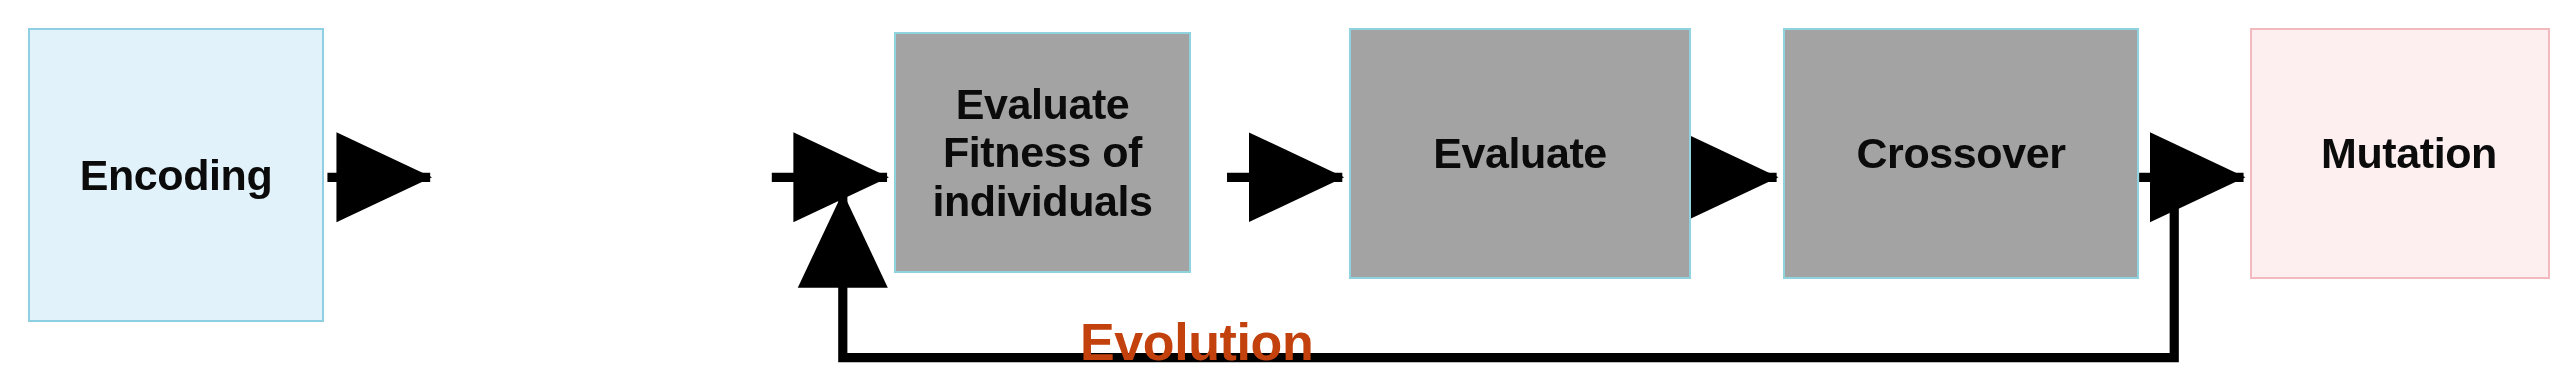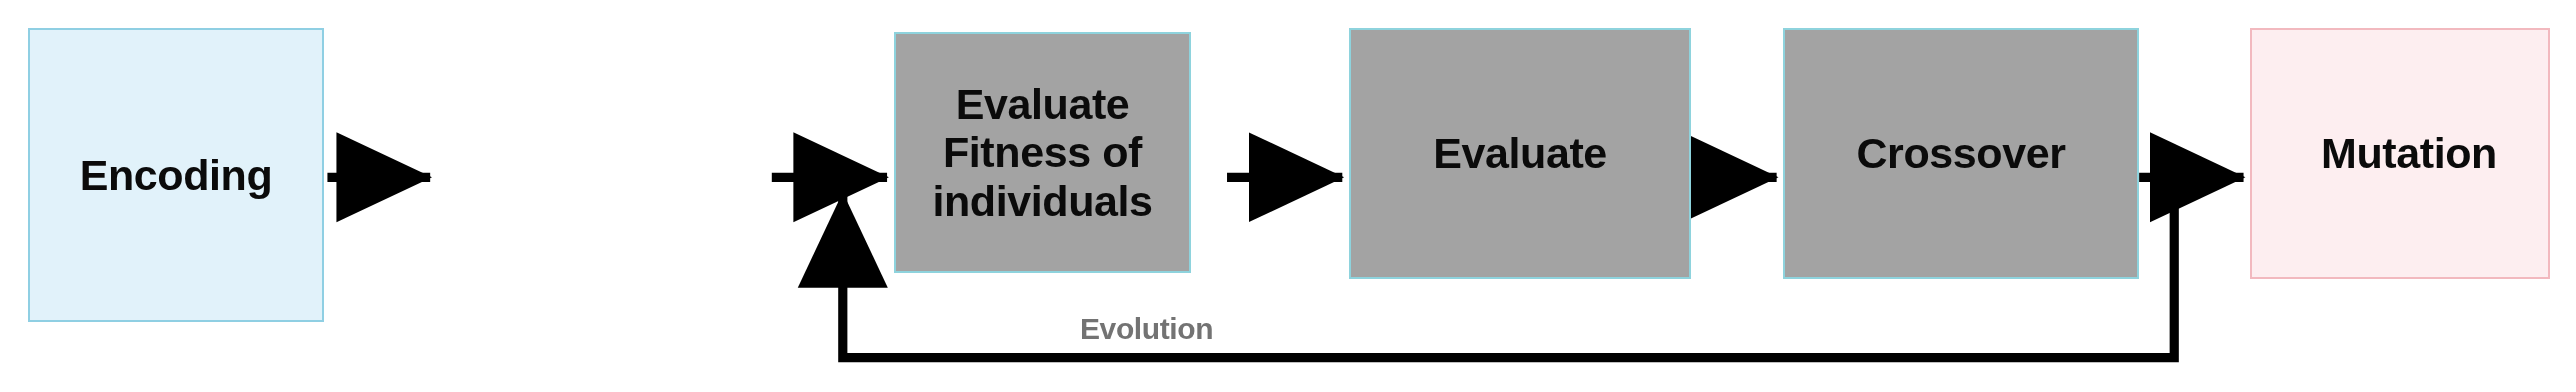--- a/index.html
+++ b/index.html
@@ -50,22 +50,22 @@
     position: absolute;
     left: 0;
     top: 0;
     width: 2576px;
     height: 393px;
     pointer-events: none;
   }
   .edge-label {
     position: absolute;
     font-weight: bold;
-    font-size: 30px;
-    color: #737373;
+    font-size: 52px;
+    color: #c2410c;
     letter-spacing: -0.4px;
     white-space: nowrap;
   }
 </style>
 </head>
 <body>
 
 <div id="canvas">
 
   <svg class="edge-svg" viewBox="0 0 3084 470" width="2576" height="393">

